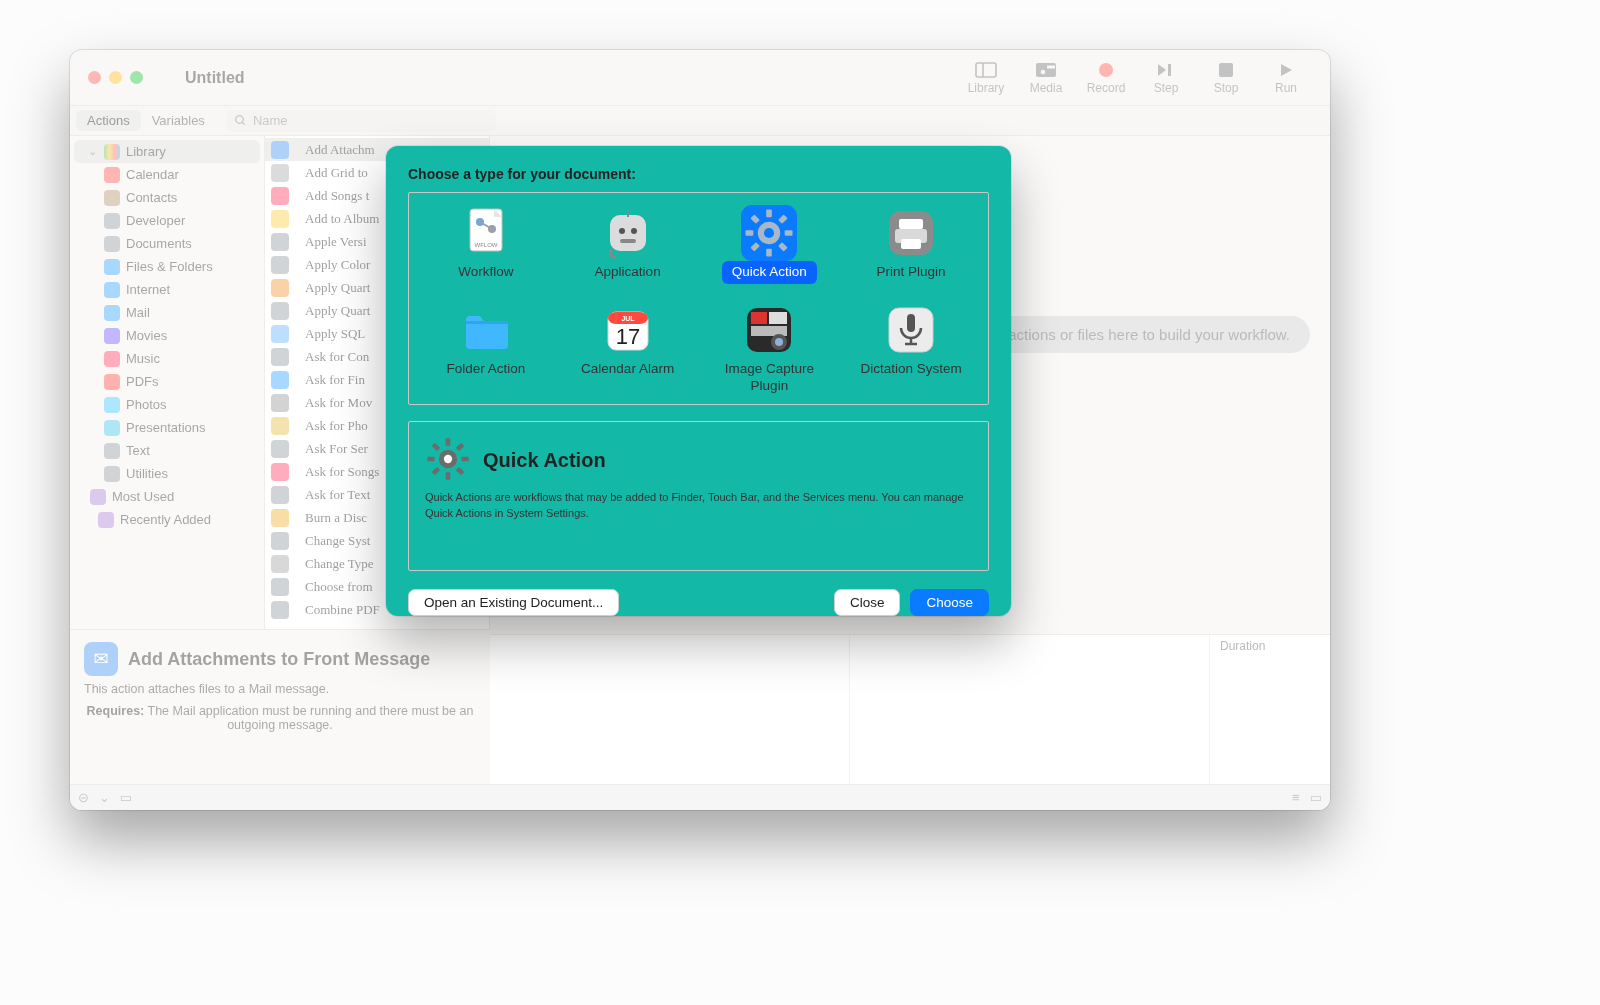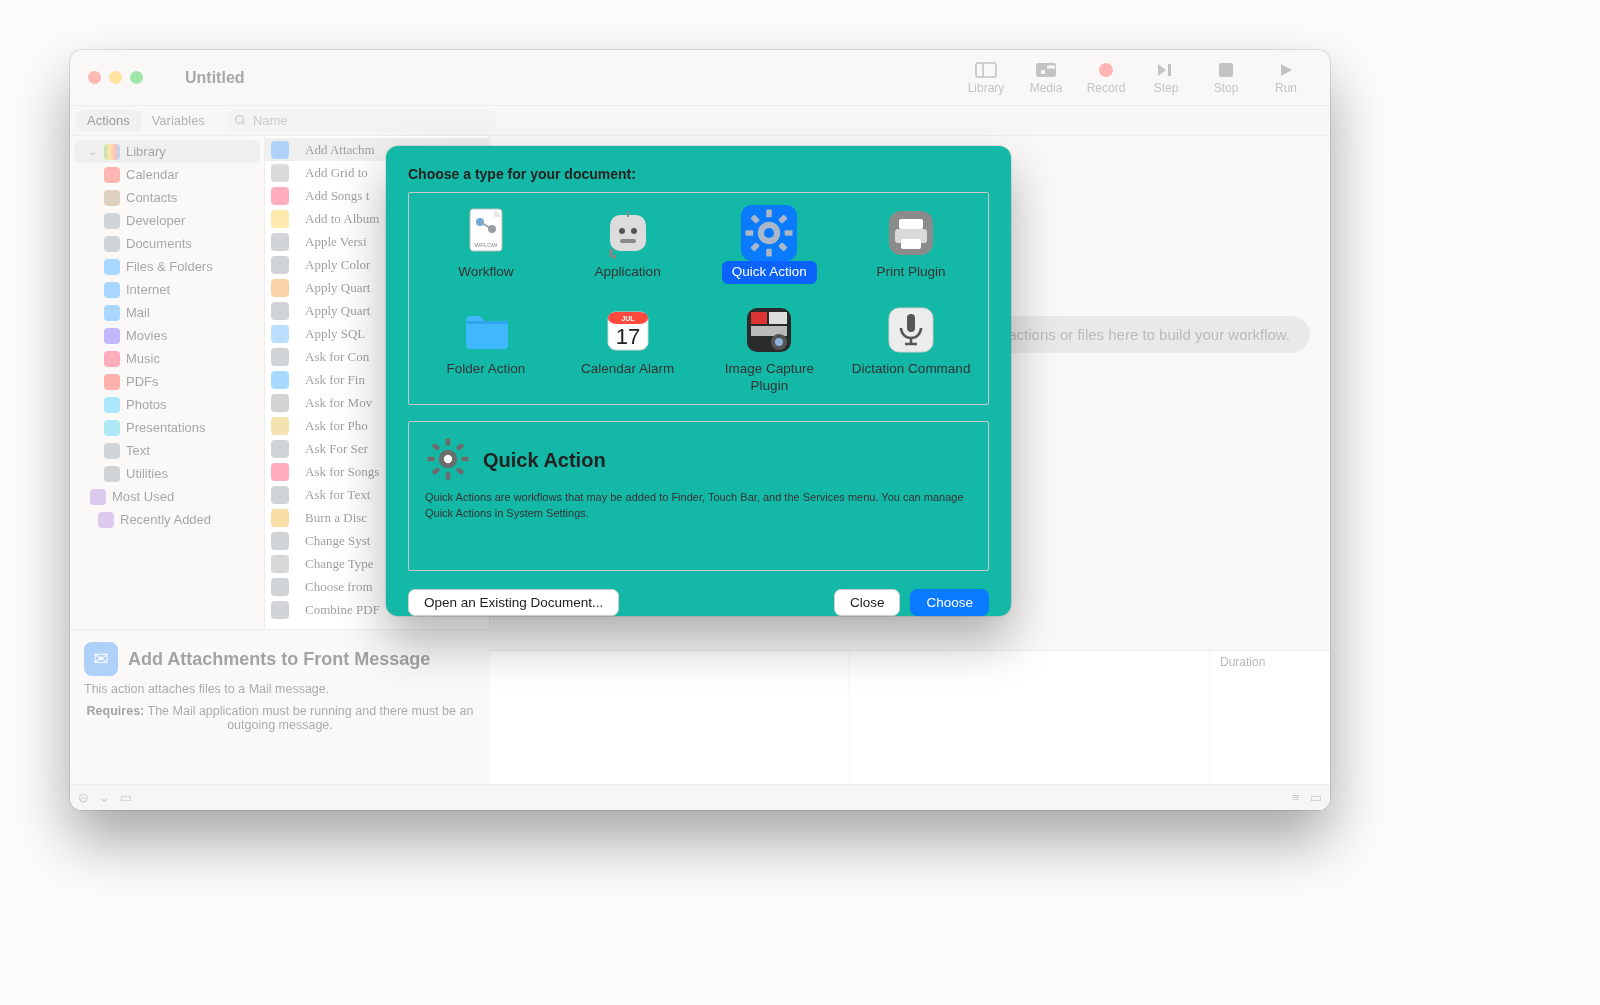--- a/index.html
+++ b/index.html
@@ -85,21 +85,21 @@
   .act-row.sel{background:#dcdbd9;}
   .act-ic{width:18px;height:18px;border-radius:4px;background:#bbb;display:inline-flex;align-items:center;justify-content:center;font-size:11px;}
 
   
   .canvas-msg{
     position:absolute; top:180px; right:20px;
     background:#cfcfcf; color:#666; font-size:15px;
     padding:10px 20px; border-radius:20px;
   }
   .status-cols{
-    position:absolute; bottom:0; left:0; right:0; height:160px;
+    position:absolute; bottom:16px; left:0; right:0; height:160px;
     border-top:1px solid #d9d8d6; background:#fff;
     display:flex;
   }
   .status-cols .c{flex:1; border-right:1px solid #e6e5e3; padding:4px 10px; font-size:12px; color:#666;}
   .status-cols .c:last-child{border-right:none;}
 
   
   .desc-panel{
     position:absolute; left:0; bottom:26px; width:420px; height:155px;
     border-top:1px solid #d9d8d6; background:#f3f2f0;
@@ -533,21 +533,21 @@
             <div class="type-item">
               <div class="type-icon">
                 <svg width="56" height="56" viewBox="0 0 56 56">
                   <rect x="6" y="6" width="44" height="44" rx="10" fill="#ececec" stroke="#cfcfcf"></rect>
                   <rect x="24" y="12" width="8" height="18" rx="4" fill="#555"></rect>
                   <path d="M18 26 a10 10 0 0 0 20 0" fill="none" stroke="#555" stroke-width="2.5"></path>
                   <line x1="28" y1="36" x2="28" y2="42" stroke="#555" stroke-width="2.5"></line>
                   <line x1="22" y1="42" x2="34" y2="42" stroke="#555" stroke-width="2.5"></line>
                 </svg>
               </div>
-              <div class="lbl">Dictation Command</div>
+              <div class="lbl">Dictation System</div>
             </div>
           </div>
       </div>
 
       <div class="info-box">
         <div class="info-head">
           <svg class="gear-big" viewBox="0 0 100 100">
             <g fill="#6c6c6c">
                 <circle cx="50" cy="50" r="20"></circle>
                 <g id="cogs"></g>

